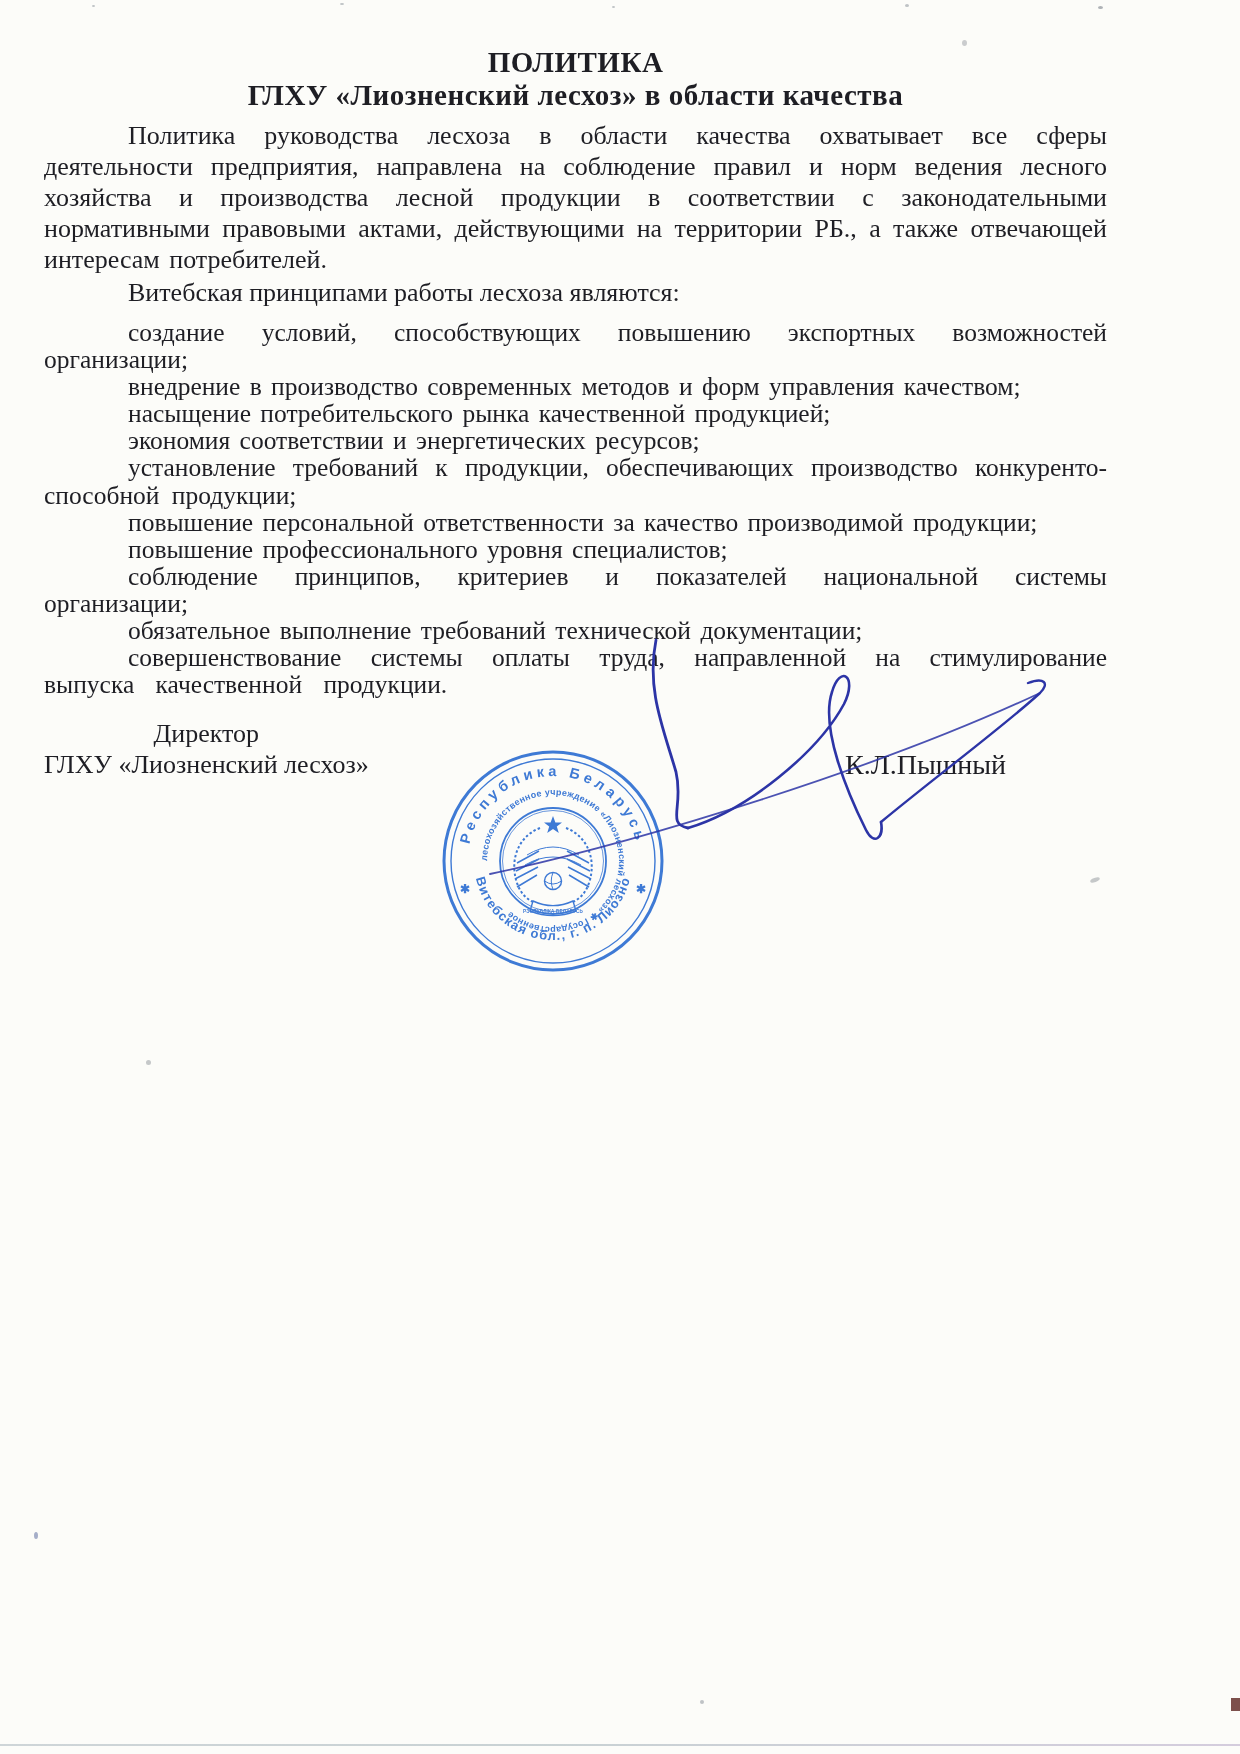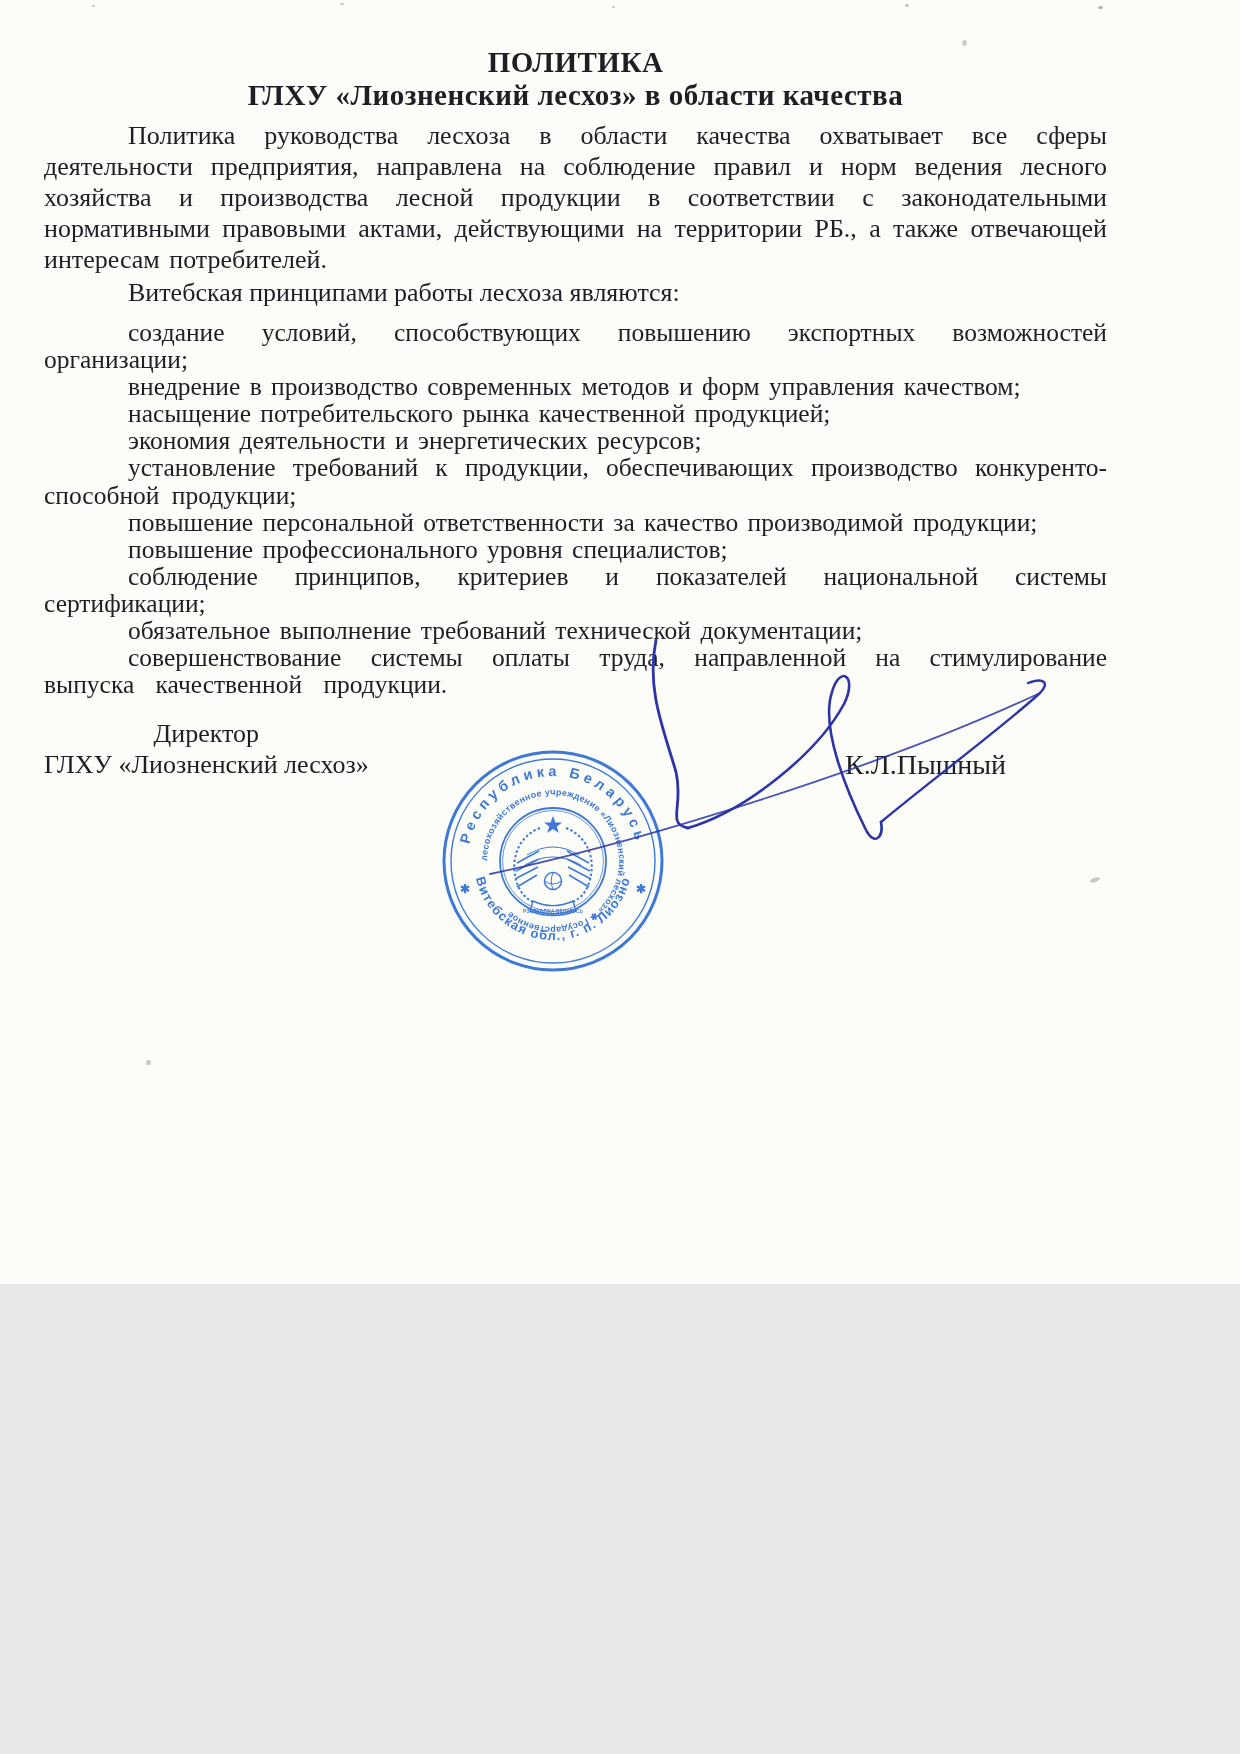--- a/index.html
+++ b/index.html
@@ -1,17 +1,17 @@
 <!DOCTYPE html>
 <html><head>
 <meta charset="utf-8">
 <style>
   html,body { margin:0; padding:0; background:#e8e8e6; }
   .page {
-    position:relative; width:1240px; height:1284px; margin:0 auto;
+    position:relative; width:1240px; height:1754px; margin:0 auto;
     background:#fcfcf9; overflow:hidden;
     font-family:"Liberation Serif", serif; color:#1e1e24;
   }
   .content { position:absolute; left:44px; top:46px; width:1063px; }
   .title { margin:0; text-align:center; font-weight:bold; font-size:29px; line-height:33px; letter-spacing:0.5px; }
   .intro {
     margin:8px 0 0 0; font-size:26px; line-height:31px;
     text-align:justify; text-indent:84px; word-spacing:3px;
   }
   .heading { margin:2px 0 0 0; font-size:26px; line-height:31px; text-indent:84px; }
@@ -52,25 +52,25 @@
     <p class="title">ГЛХУ «Лиозненский лесхоз» в области качества</p>
 
     <p class="intro">Политика руководства лесхоза в области качества охватывает все сферы деятельности предприятия, направлена на соблюдение правил и норм ведения лесного хозяйства и производства лесной продукции в соответствии с законодательными нормативными правовыми актами, действующими на территории РБ., а также отвечающей интересам потребителей.</p>
 
     <p class="heading">Витебская принципами работы лесхоза являются:</p>
 
     <div class="principles">
         <p>создание условий, способствующих повышению экспортных возможностей организации;</p>
         <p>внедрение в производство современных методов и форм управления качеством;</p>
         <p>насыщение потребительского рынка качественной продукцией;</p>
-        <p>экономия деятельности и энергетических ресурсов;</p>
+        <p>экономия соответствии и энергетических ресурсов;</p>
         <p>установление требований к продукции, обеспечивающих производство конкуренто-способной продукции;</p>
         <p>повышение персональной ответственности за качество производимой продукции;</p>
         <p>повышение профессионального уровня специалистов;</p>
-        <p>соблюдение принципов, критериев и показателей национальной системы сертификации;</p>
+        <p>соблюдение принципов, критериев и показателей национальной системы организации;</p>
         <p>обязательное выполнение требований технической документации;</p>
         <p>совершенствование системы оплаты труда, направленной на стимулирование выпуска качественной продукции.</p>
       </div>
   </div>
 
   <div class="director">
     <div>Директор</div>
     <div>ГЛХУ «Лиозненский лесхоз»</div>
   </div>
   <div class="signer">К.Л.Пышный</div>

